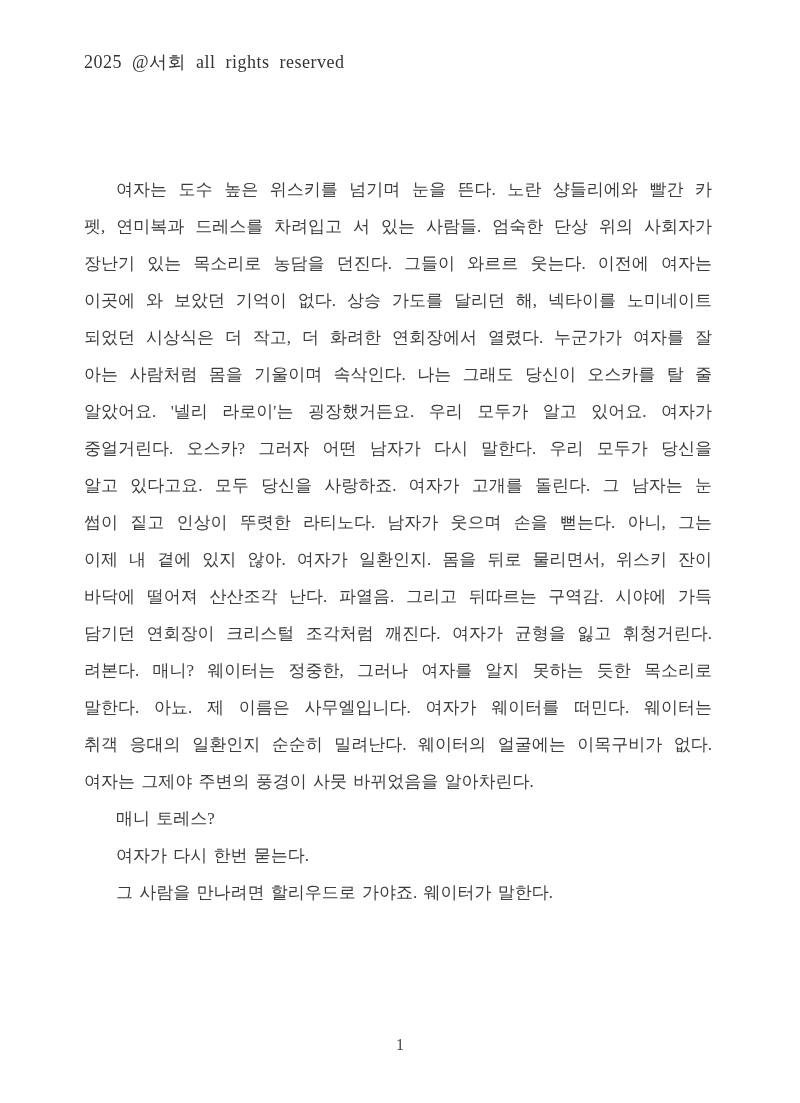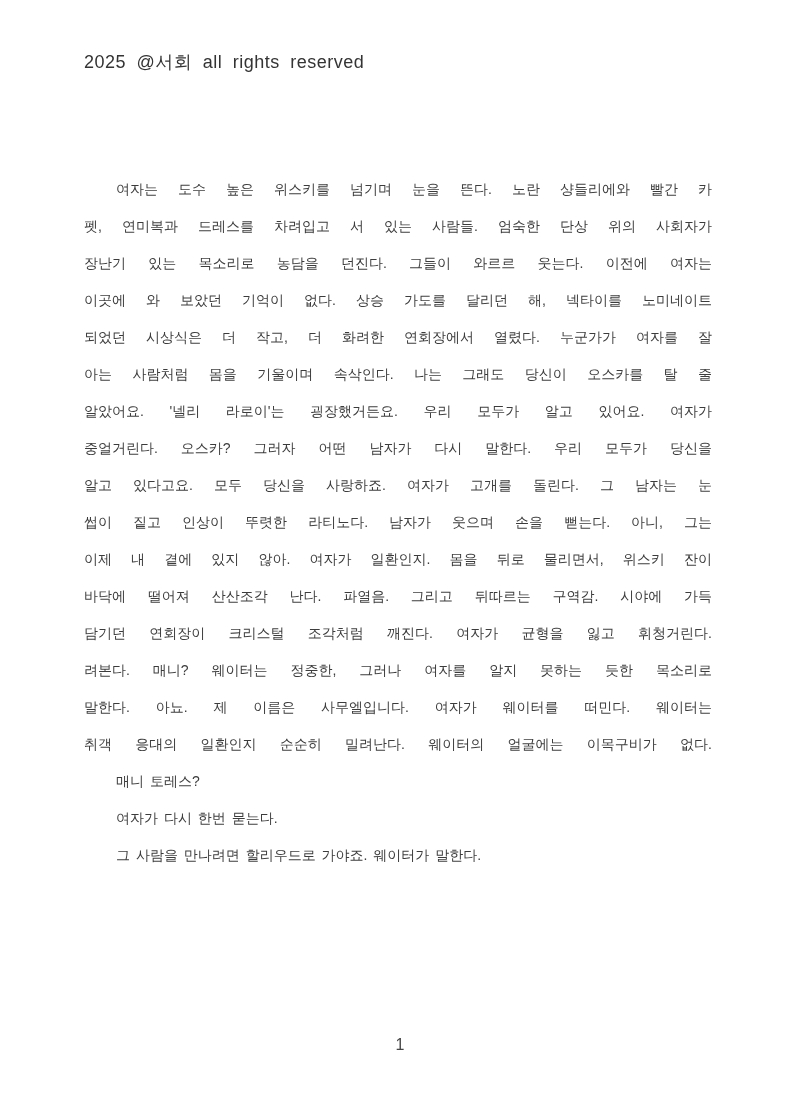--- a/index.html
+++ b/index.html
@@ -5,40 +5,40 @@
   html, body {
     margin: 0;
     padding: 0;
     background: #ffffff;
   }
   .page {
     position: relative;
     width: 800px;
     height: 1103px;
     background: #ffffff;
-    font-family: Liberation Sans, sans-serif;
+    font-family: Liberation Serif, serif;
     color: #3c3c3c;
     overflow: hidden;
   }
   .header {
     position: absolute;
     left: 84px;
     top: 50px;
     font-size: 18px;
     letter-spacing: 0.5px;
     word-spacing: 5px;
     color: #343434;
     white-space: nowrap;
   }
   .body-text {
     position: absolute;
     left: 84px;
     top: 171px;
     width: 628px;
-    font-size: 14px;
+    font-size: 17px;
   }
   .line {
     height: 37px;
     line-height: 37px;
     text-align: justify;
     text-align-last: justify;
     overflow: hidden;
     word-spacing: 2px;
     white-space: normal;
   }
@@ -75,20 +75,21 @@
       <div class="line">알았어요. '넬리 라로이'는 굉장했거든요. 우리 모두가 알고 있어요. 여자가</div>
       <div class="line">중얼거린다. 오스카? 그러자 어떤 남자가 다시 말한다. 우리 모두가 당신을</div>
       <div class="line">알고 있다고요. 모두 당신을 사랑하죠. 여자가 고개를 돌린다. 그 남자는 눈</div>
       <div class="line">썹이 짙고 인상이 뚜렷한 라티노다. 남자가 웃으며 손을 뻗는다. 아니, 그는</div>
       <div class="line">이제 내 곁에 있지 않아. 여자가 일환인지. 몸을 뒤로 물리면서, 위스키 잔이</div>
       <div class="line">바닥에 떨어져 산산조각 난다. 파열음. 그리고 뒤따르는 구역감. 시야에 가득</div>
       <div class="line">담기던 연회장이 크리스털 조각처럼 깨진다. 여자가 균형을 잃고 휘청거린다.</div>
       <div class="line">려본다. 매니? 웨이터는 정중한, 그러나 여자를 알지 못하는 듯한 목소리로</div>
       <div class="line">말한다. 아뇨. 제 이름은 사무엘입니다. 여자가 웨이터를 떠민다. 웨이터는</div>
       <div class="line">취객 응대의 일환인지 순순히 밀려난다. 웨이터의 얼굴에는 이목구비가 없다.</div>
+      <div class="line end">여자는 그제야 주변의 풍경이 사뭇 바뀌었음을 알아차린다.</div>
       <div class="line indent end">매니 토레스?</div>
       <div class="line indent end">여자가 다시 한번 묻는다.</div>
       <div class="line indent end">그 사람을 만나려면 할리우드로 가야죠. 웨이터가 말한다.</div>
     </div>
 
   <div class="page-number">1</div>
 
 </div>
 
 </body></html>

